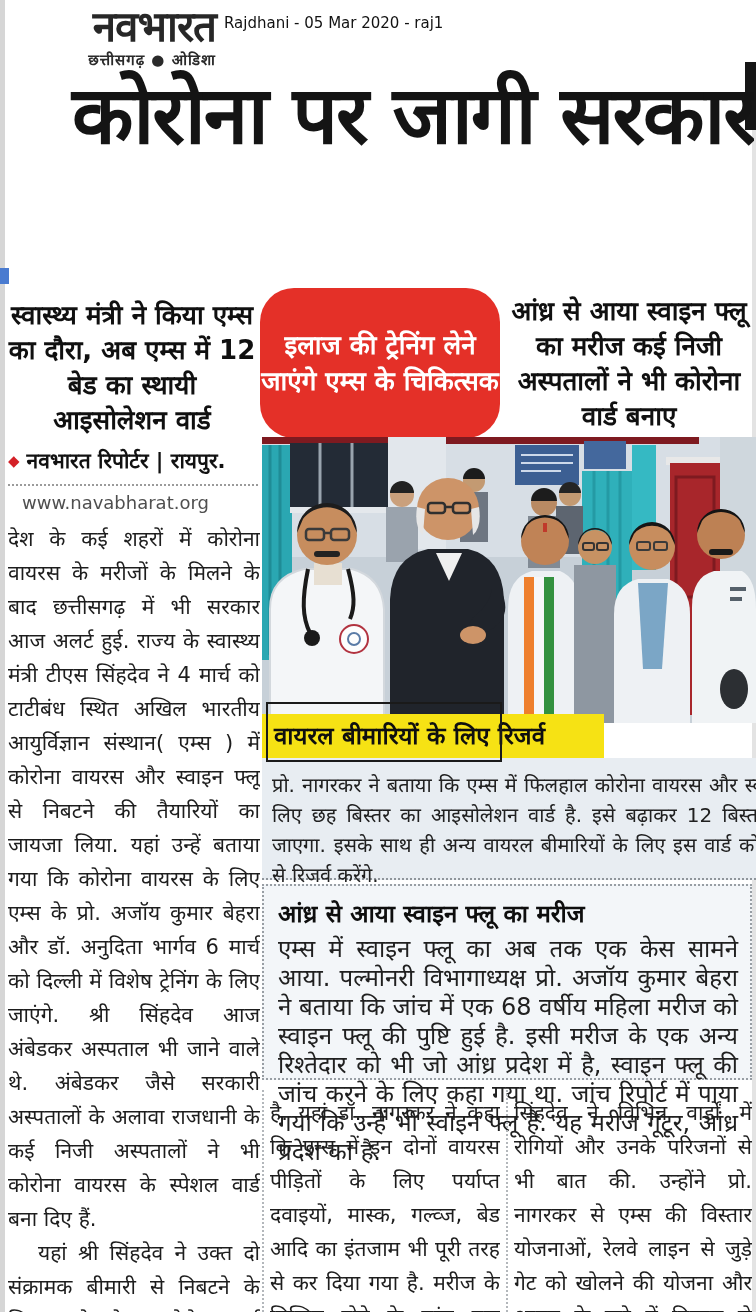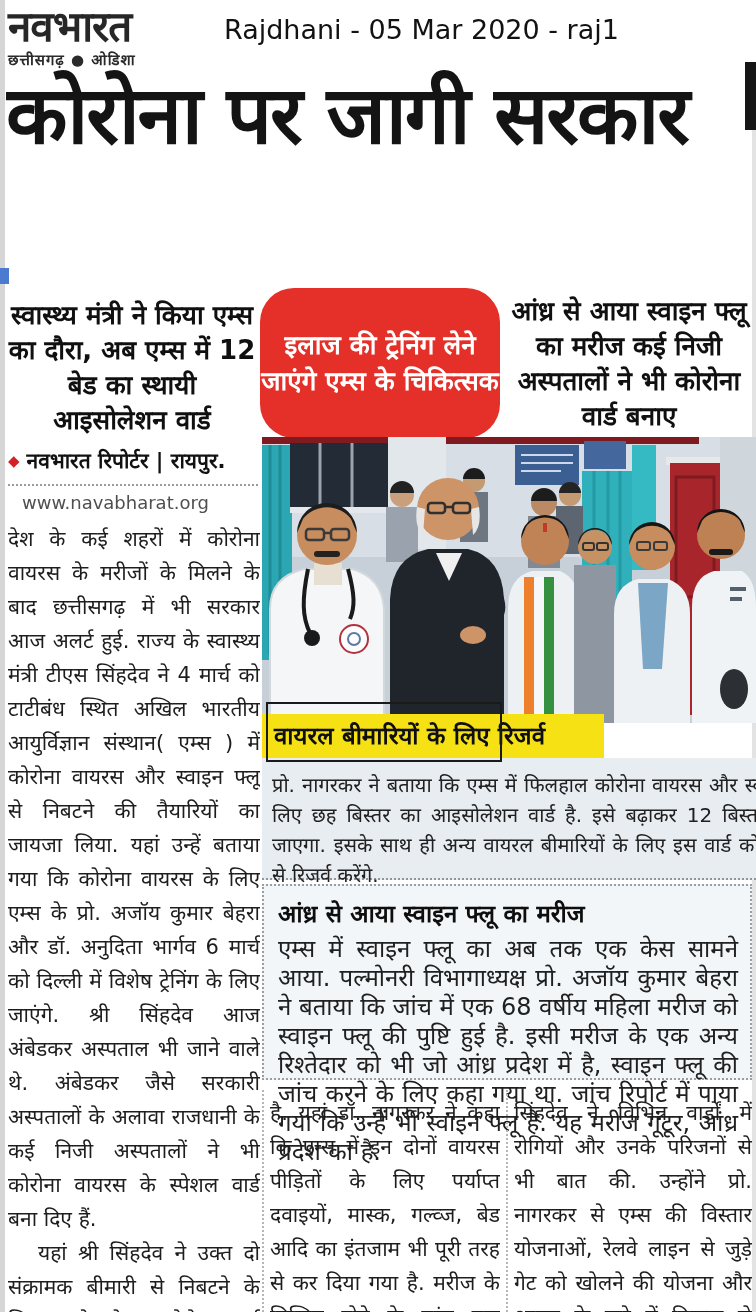--- a/index.html
+++ b/index.html
@@ -12,28 +12,28 @@
     position:relative;width:756px;height:1312px;background:#ffffff;overflow:hidden;
     font-family:"DejaVu Sans","Liberation Sans",sans-serif;color:#1c1c1c;
   }
   .edge-left{position:absolute;left:0;top:0;width:5px;height:1312px;background:#d6d6d6;}
   .edge-right{position:absolute;right:0;top:130px;width:4px;height:1182px;background:#e3e3e3;}
   .corner-black{position:absolute;right:0;top:62px;width:11px;height:68px;background:#161616;}
   .artifact-blue{position:absolute;left:0;top:268px;width:9px;height:16px;background:#4a7bd0;}
 
   
   .masthead{position:absolute;left:8px;top:6px;width:748px;height:60px;}
-  .logo{position:absolute;left:0;top:0;width:208px;text-align:left;}
+  .logo{position:absolute;left:0;top:0;width:208px;text-align:right;}
   .logo-title{font-size:42px;font-weight:900;letter-spacing:-1px;color:#272727;line-height:42px;}
   .logo-sub{font-size:15px;font-weight:700;color:#2a2a2a;letter-spacing:1px;margin-top:1px;}
-  .edition-line{position:absolute;left:216px;top:8px;font-size:27px;color:#121212;}
+  .edition-line{position:absolute;left:216px;top:8px;font-size:15px;color:#121212;}
 
   
   .headline{position:absolute;left:6px;top:64px;width:748px;color:#141414;
-    font-weight:800;font-size:80px;line-height:104px;letter-spacing:-2px;white-space:nowrap;overflow:hidden;}
+    font-weight:800;font-size:80px;line-height:104px;letter-spacing:-2px;white-space:nowrap;overflow:hidden;text-align:right;}
 
   
   .subhead{position:absolute;font-weight:700;font-size:26px;line-height:35px;text-align:center;color:#101010;}
   .subhead-left{left:8px;top:298px;width:248px;}
   .subhead-right{left:505px;top:294px;width:248px;}
   .redbox{
     position:absolute;left:260px;top:288px;width:240px;height:150px;
     background:var(--accent-red,#e43028);border-radius:34px;
     display:flex;align-items:center;justify-content:center;
     color:#ffffff;font-weight:700;font-size:26px;line-height:36px;text-align:center;padding:0 0;box-sizing:border-box;

